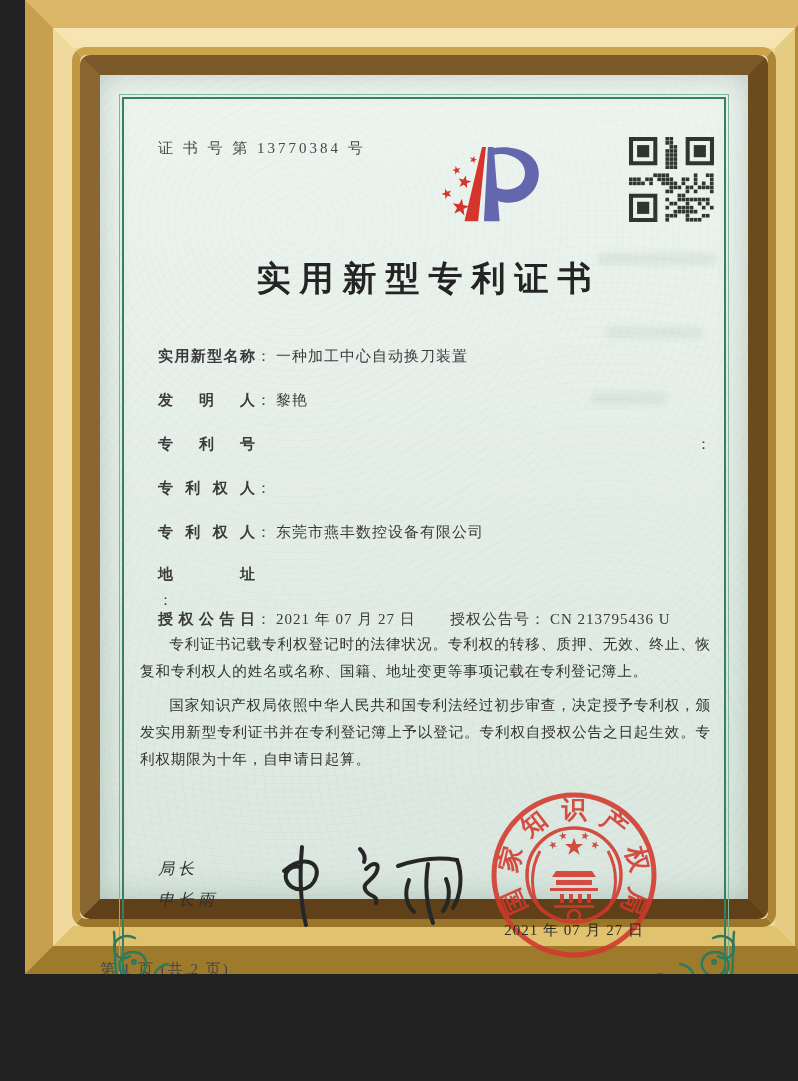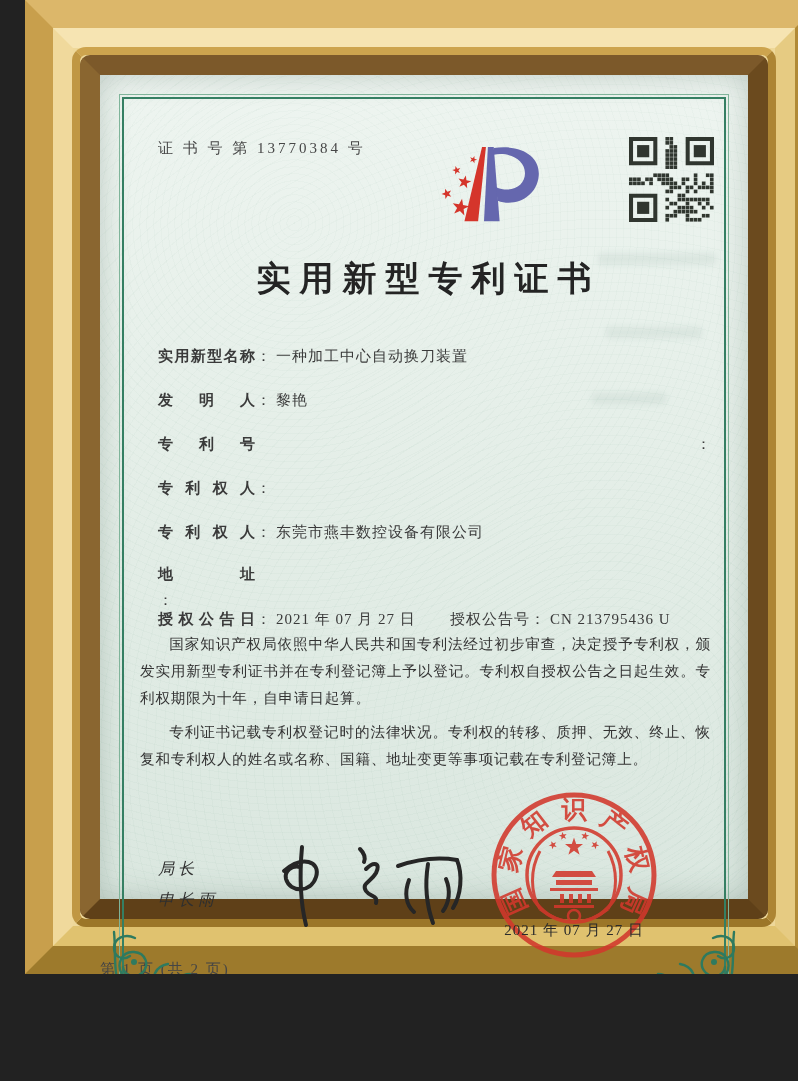--- a/index.html
+++ b/index.html
@@ -247,22 +247,22 @@
         <span class="fval">2021 年 07 月 27 日</span>
         <span class="pair2">
           <span>授权公告号</span>
             <span class="fcolon">：</span>
           <span class="fval">CN 213795436 U</span>
         </span>
       </div>
     </div>
 
     <div class="bodytext">
+      <p>专利证书记载专利权登记时的法律状况。专利权的转移、质押、无效、终止、恢复和专利权人的姓名或名称、国籍、地址变更等事项记载在专利登记簿上。</p>
       <p>国家知识产权局依照中华人民共和国专利法经过初步审查，决定授予专利权，颁发实用新型专利证书并在专利登记簿上予以登记。专利权自授权公告之日起生效。专利权期限为十年，自申请日起算。</p>
-      <p>专利证书记载专利权登记时的法律状况。专利权的转移、质押、无效、终止、恢复和专利权人的姓名或名称、国籍、地址变更等事项记载在专利登记簿上。</p>
     </div>
 
     <div class="signer">
       <div>局长</div>
       <div>申长雨</div>
     </div>
 
     <svg class="sig" viewBox="0 0 232 96">
       <g fill="none" stroke="#262626" stroke-width="4" stroke-linecap="round">
         <path d="M60,12 C58,34 57,62 64,90"></path>

